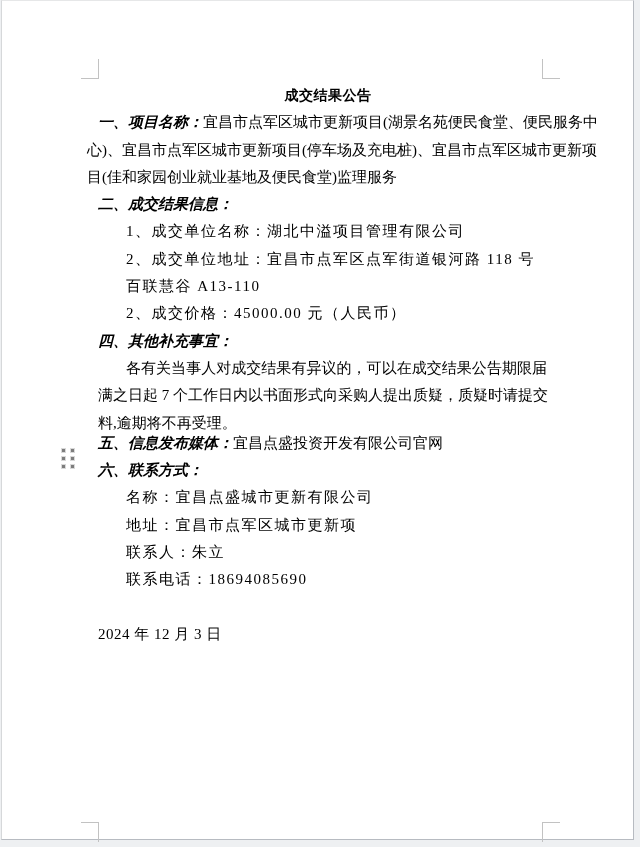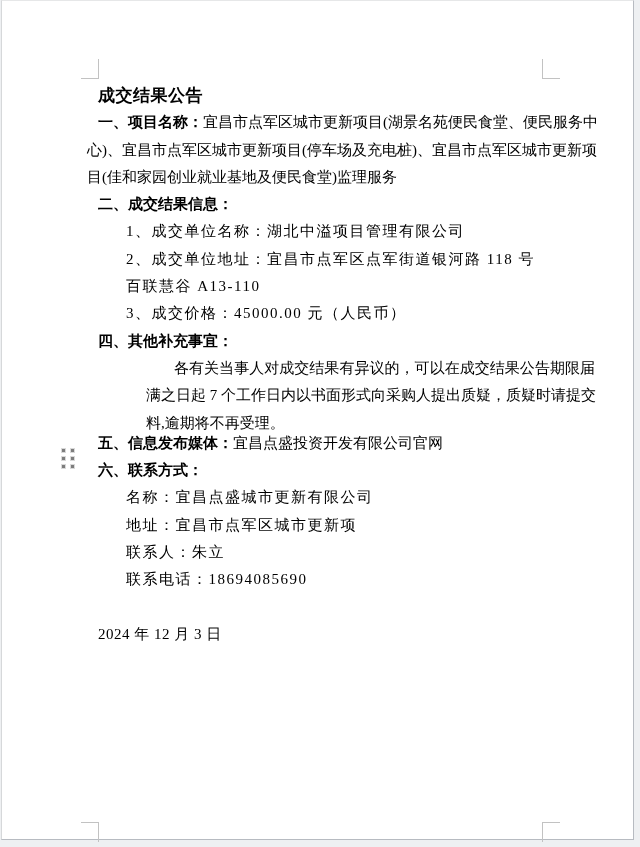--- a/index.html
+++ b/index.html
@@ -40,26 +40,26 @@
   }
   .handle i { background: #7d7d7d; box-shadow: 0 0 0 1px #d9d9d9; }
   
   .doc {
     position: absolute;
     left: 96px; top: 81px;
     width: 460px;
     font-size: 15px;
   }
   .line { height: 27.3px; line-height: 27.3px; box-sizing: border-box; white-space: nowrap; }
-  .title { font-size: 17px; font-weight: bold; letter-spacing: 0.5px; }
-  .b { font-weight: bold; }
+  .title { font-size: 14px; font-weight: bold; text-align: center; letter-spacing: 0.5px; }
+  .b { font-weight: bold; font-style: italic; }
   .just { text-align: justify; text-align-last: justify; }
   .s1 { margin-left: -11px; width: 460px; }
   .s1 .first { padding-left: 11px; }
-  .s4 { width: 449px; margin-left: 48px; }
+  .s4 { width: 449px; }
   .indent2 { padding-left: 28px; }
   .item { padding-left: 28px; letter-spacing: 1.5px; }
   .sec5 { margin-top: -7px; }
   .date { text-align: left; padding-right: 30px; letter-spacing: 0.5px; }
 </style>
 </head>
 <body>
 
 <div class="page">
 
@@ -84,21 +84,21 @@
     <div class="s1">
       <div class="line just first"><span class="b">一、项目名称：</span><span>宜昌市点军区城市更新项目(湖景名苑便民食堂、便民服务中</span></div>
       <div class="line just">心)、宜昌市点军区城市更新项目(停车场及充电桩)、宜昌市点军区城市更新项</div>
       <div class="line">目(佳和家园创业就业基地及便民食堂)监理服务</div>
     </div>
 
     <div class="line b">二、成交结果信息：</div>
     <div class="line item">1、成交单位名称：湖北中溢项目管理有限公司</div>
     <div class="line item">2、成交单位地址：宜昌市点军区点军街道银河路 118 号</div>
     <div class="line item">百联慧谷 A13-110</div>
-    <div class="line item">3、成交价格：45000.00 元（人民币）</div>
+    <div class="line item">2、成交价格：45000.00 元（人民币）</div>
 
 
     <div class="line b">四、其他补充事宜：</div>
     <div class="s4">
       <div class="line just indent2">各有关当事人对成交结果有异议的，可以在成交结果公告期限届</div>
       <div class="line just">满之日起 7 个工作日内以书面形式向采购人提出质疑，质疑时请提交</div>
       <div class="line">料,逾期将不再受理。</div>
     </div>
 
     <div class="line sec5"><span class="b">五、信息发布媒体：</span><span>宜昌点盛投资开发有限公司官网</span></div>

